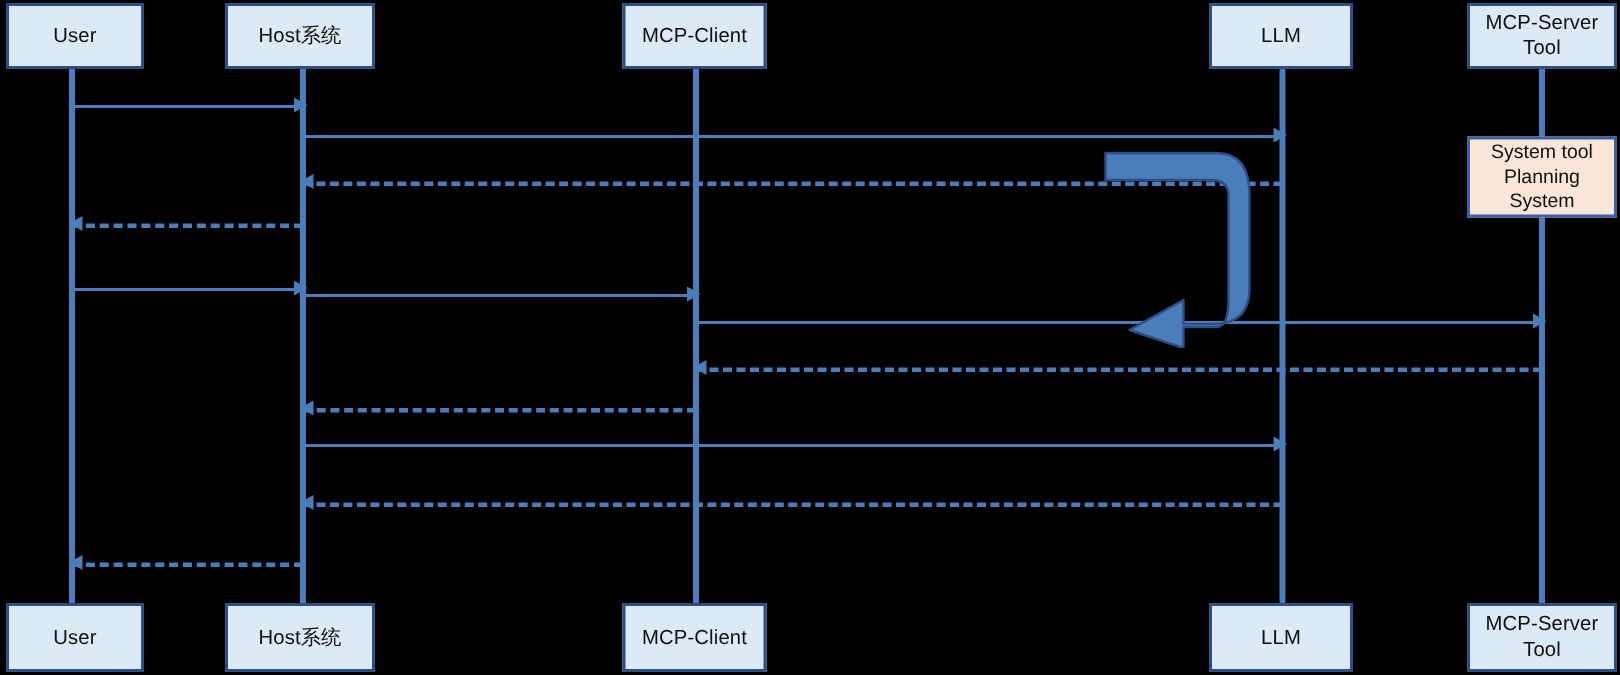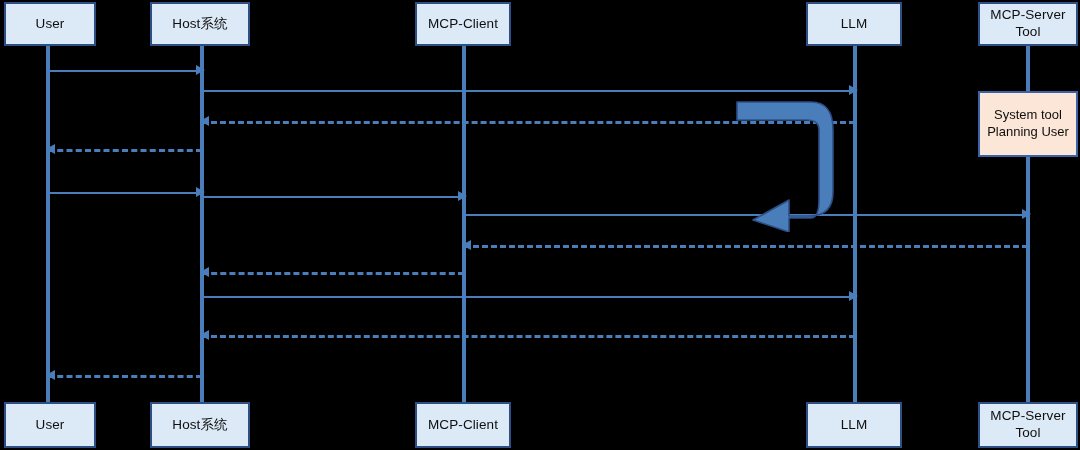--- a/index.html
+++ b/index.html
@@ -135,24 +135,24 @@
              L 56 136
              L 56 122
              L 78 122
              Q 86 122 86 104
              L 86 34
              Q 86 24 74 24
              L 4 24
              Z" fill="#4a7ebb" stroke="#2e4e86" stroke-width="1.6" stroke-linejoin="round"></path>
   </svg>
 
-  <div class="note-box" style="left:978px; top:91px; width:100px; height:66px;">
+  <div class="note-box" style="left:978px; top:91px; width:100px; height:54px;">
     <span>
       <span>System tool</span><br>
-      <span>Planning User</span>
+      <span>Planning System</span>
     </span>
   </div>
 
   <div class="actor-box" style="left:4px; top:2px; width:92px; height:44px;">
     <span>User</span>
   </div>
   <div class="actor-box" style="left:150px; top:2px; width:100px; height:44px;">
     <span>Host系统</span>
   </div>
   <div class="actor-box" style="left:415px; top:2px; width:96px; height:44px;">

